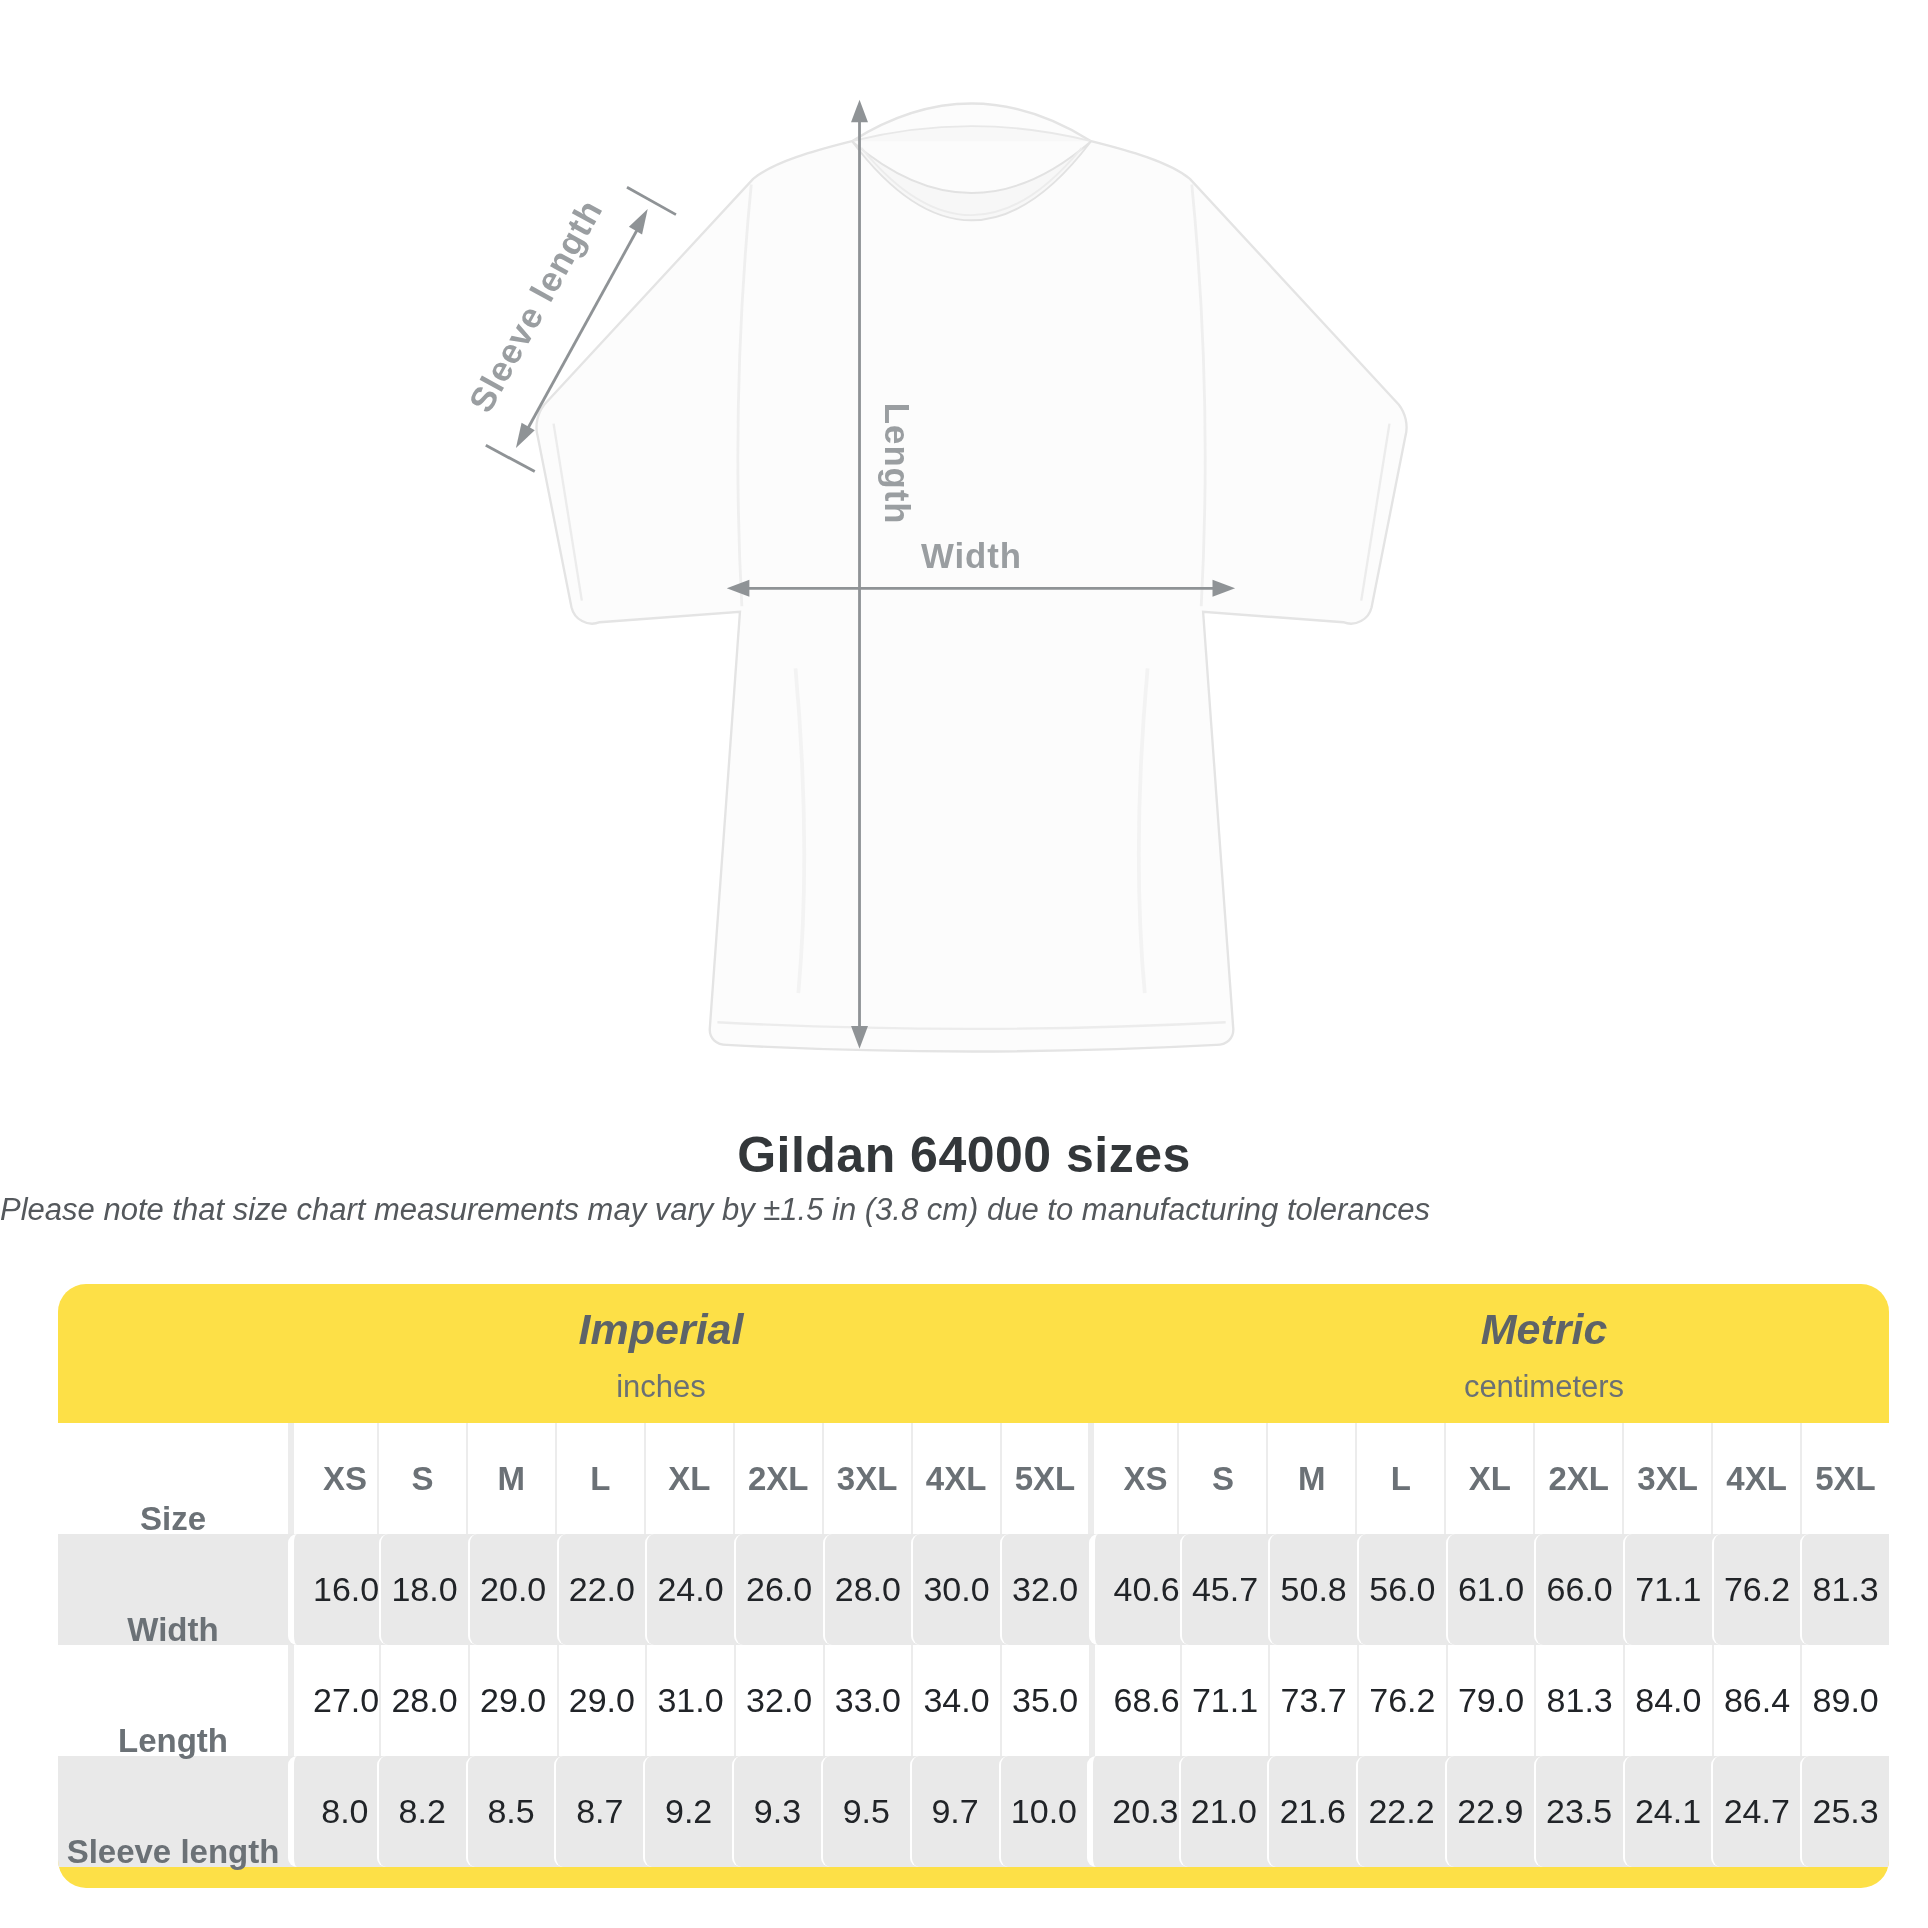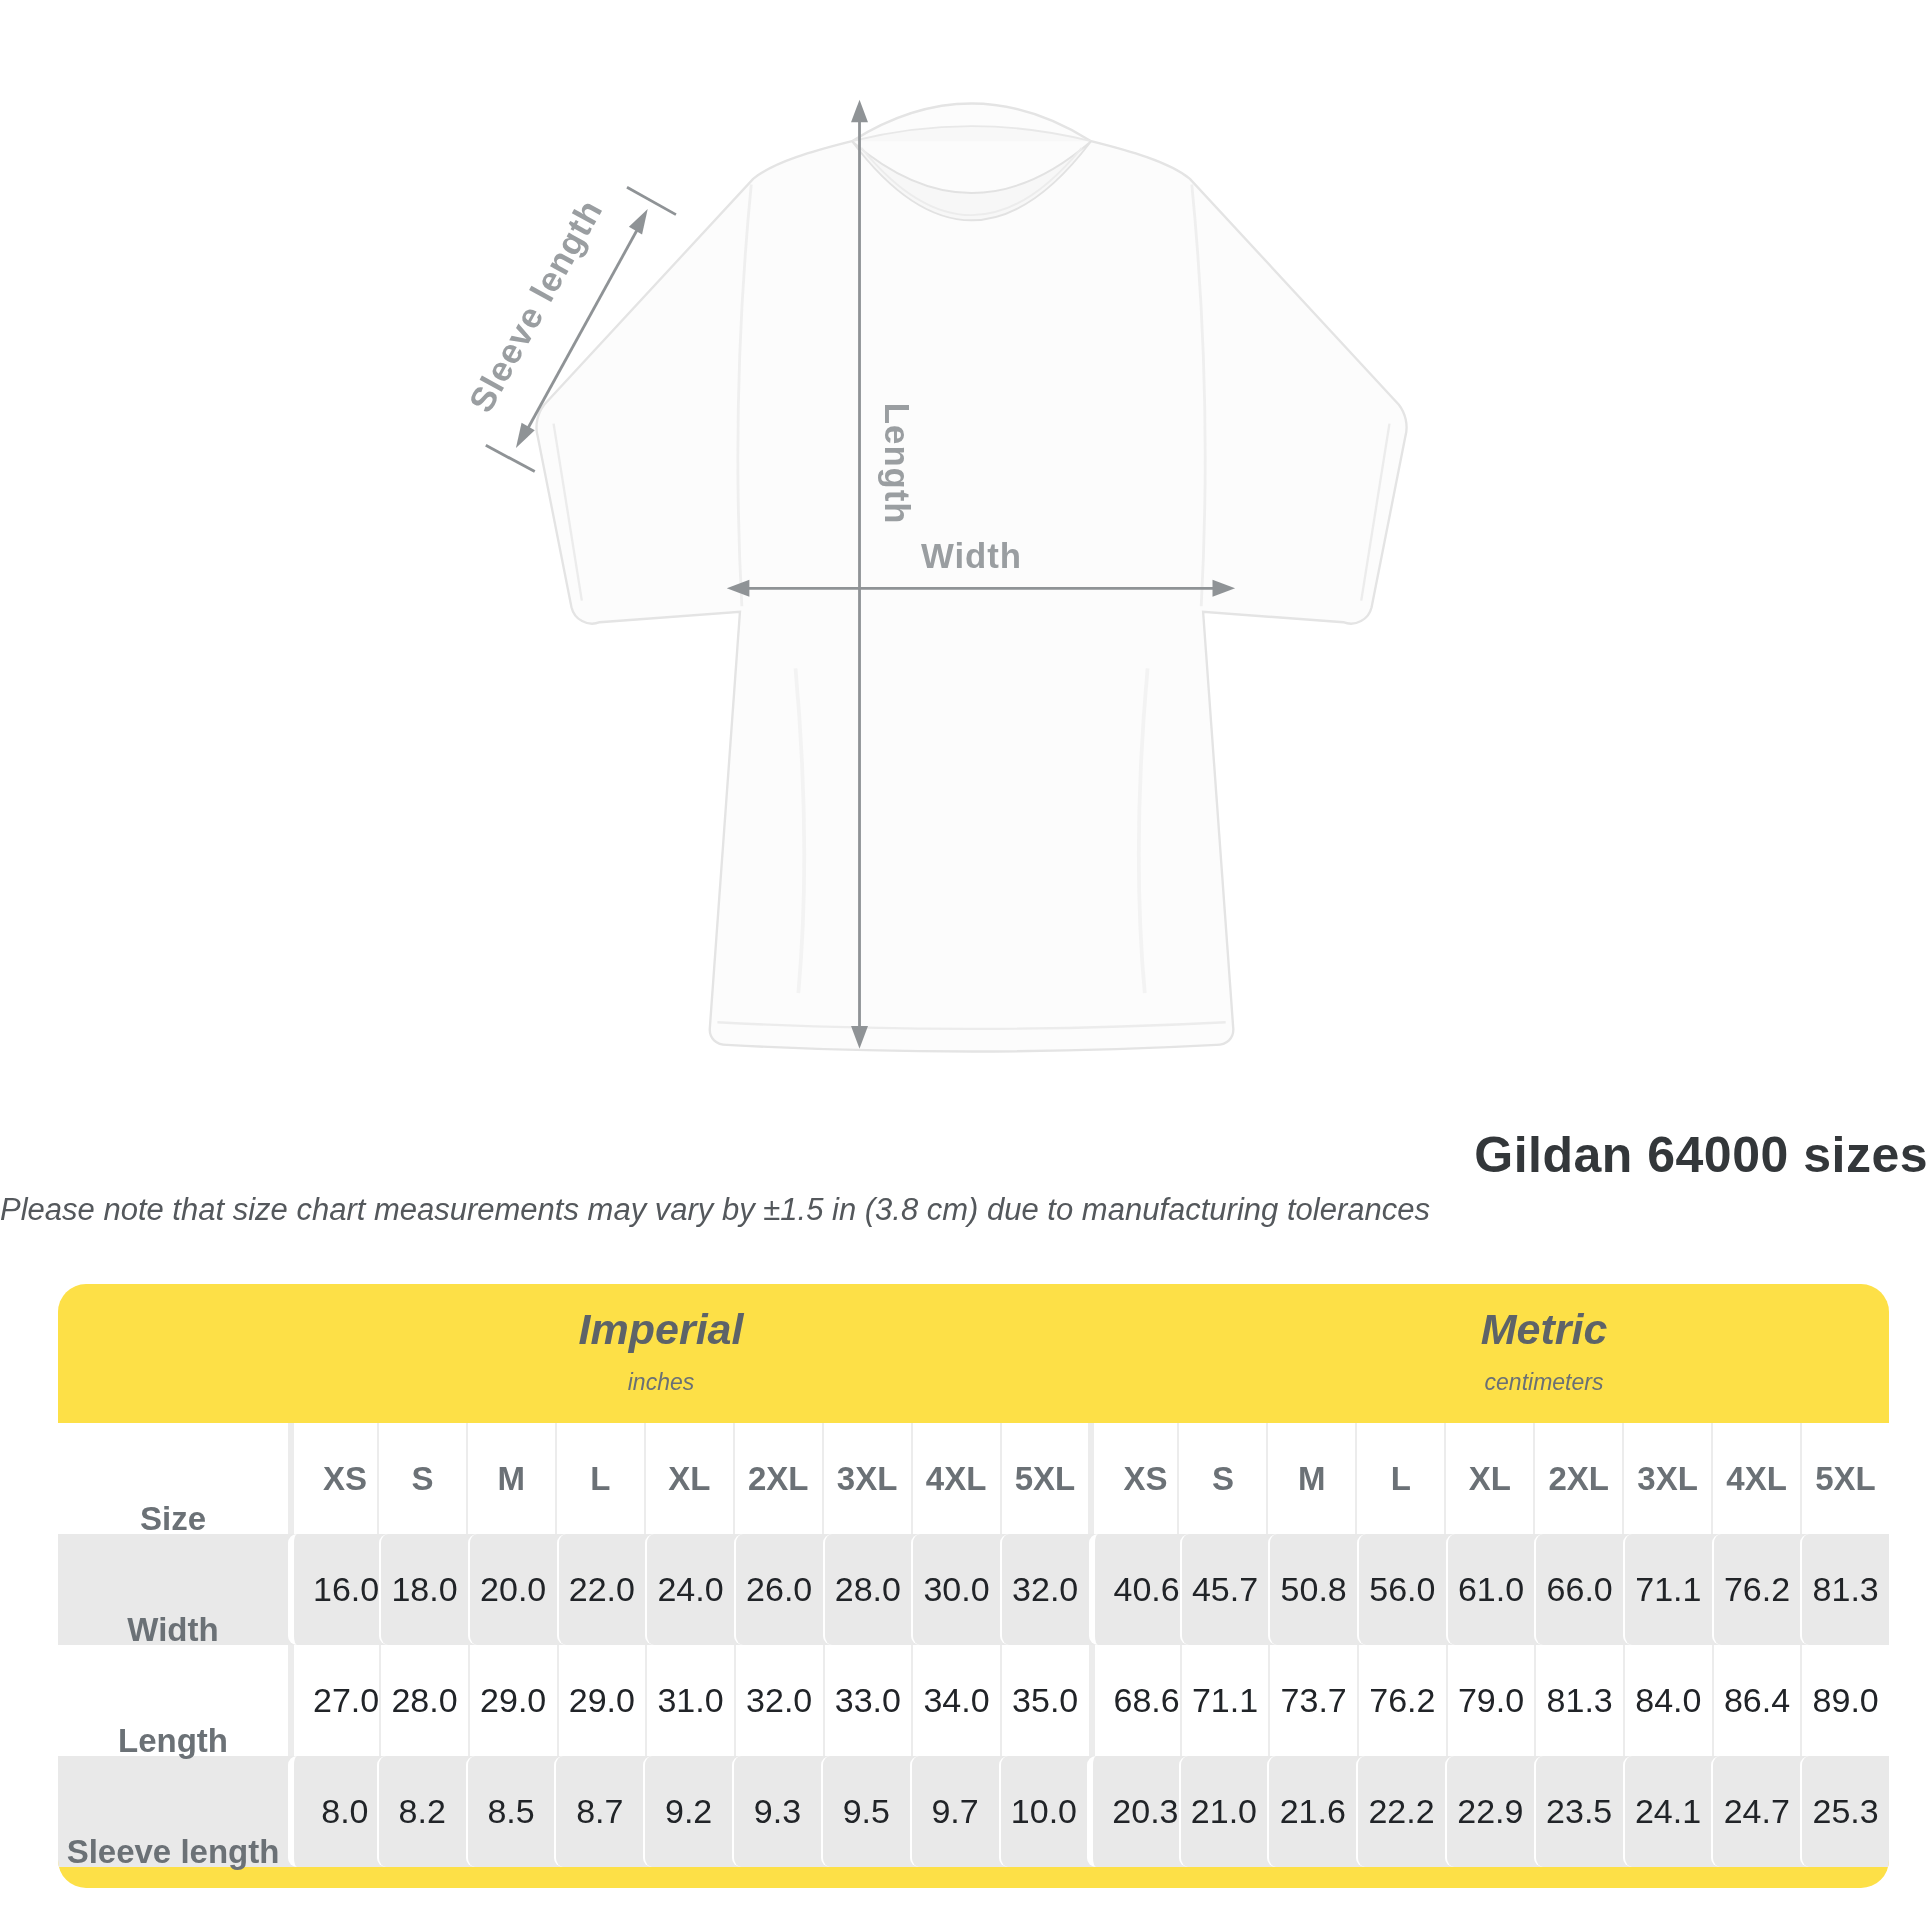--- a/index.html
+++ b/index.html
@@ -8,37 +8,37 @@
     font-family:"Liberation Sans", sans-serif;
   }
   
   #shirt-svg{position:absolute;left:0;top:0;width:1928px;height:1139px;}
   .dim-label{
     font-family:"Liberation Sans", sans-serif;
     font-size:37px;font-weight:bold;fill:#9a9ea1;letter-spacing:1px;
   }
   
   .page-title{
-    position:absolute;top:1126px;left:0;width:100%;text-align:right;
+    position:absolute;top:1126px;left:0;width:100%;text-align:center;
     font-size:50px;font-weight:bold;color:#33373a;letter-spacing:0.5px;
   }
   .page-subtitle{
     position:absolute;top:1192px;left:0;width:100%;text-align:left;
     font-size:31px;font-style:italic;color:#54585c;
   }
   
   .size-table{
     position:absolute;left:58px;top:1284px;width:1831px;
     background:#fde047;border-radius:28px;overflow:hidden;
     padding-bottom:21px;
   }
   .unit-band{height:139px;position:relative;}
   .unit{position:absolute;top:21px;transform:translateX(-50%);text-align:center;}
   .unit-name{font-size:43px;font-weight:bold;font-style:italic;color:#5d6368;}
-  .unit-sub{font-size:23px;font-style:italic;color:#6a7075;margin-top:15px;}
+  .unit-sub{font-size:31px;color:#6a7075;margin-top:15px;}
   .trow{display:grid;grid-template-columns:230px repeat(18,1fr);height:111px;}
   .row-white{background:#ffffff;}
   .row-gray{background:#e9e9e9;}
   .cell{
     display:flex;align-items:center;justify-content:center;
     font-size:34px;color:#212428;height:100%;box-sizing:border-box;
   }
   .sep{border-left:2.8px solid;}
   .wide{border-left-width:6.6px;padding-left:19px;}
   .row-white .sep{border-left-color:#ececec;}

